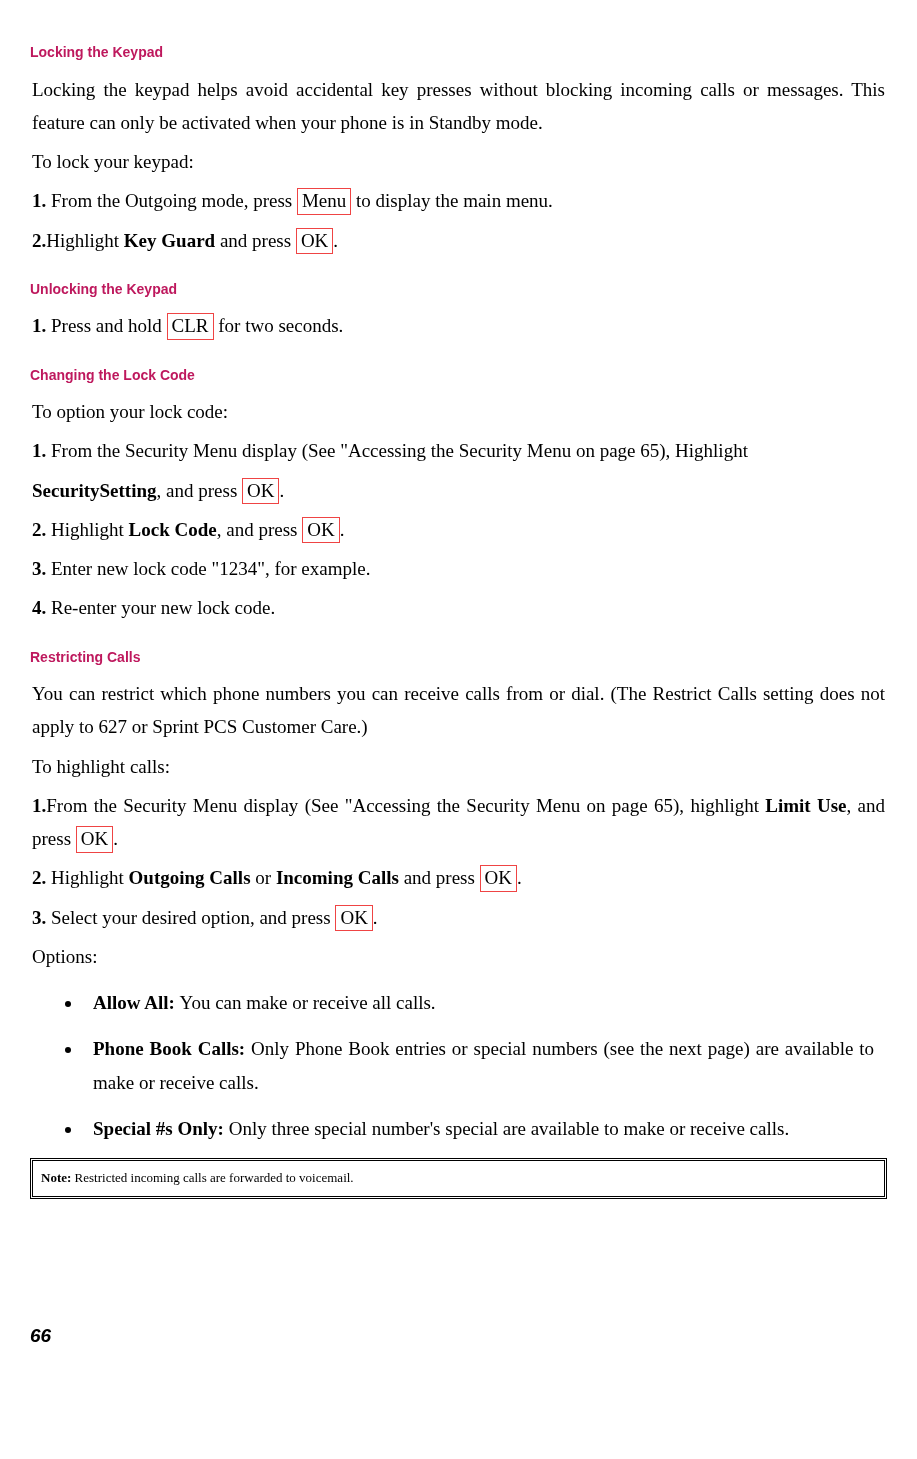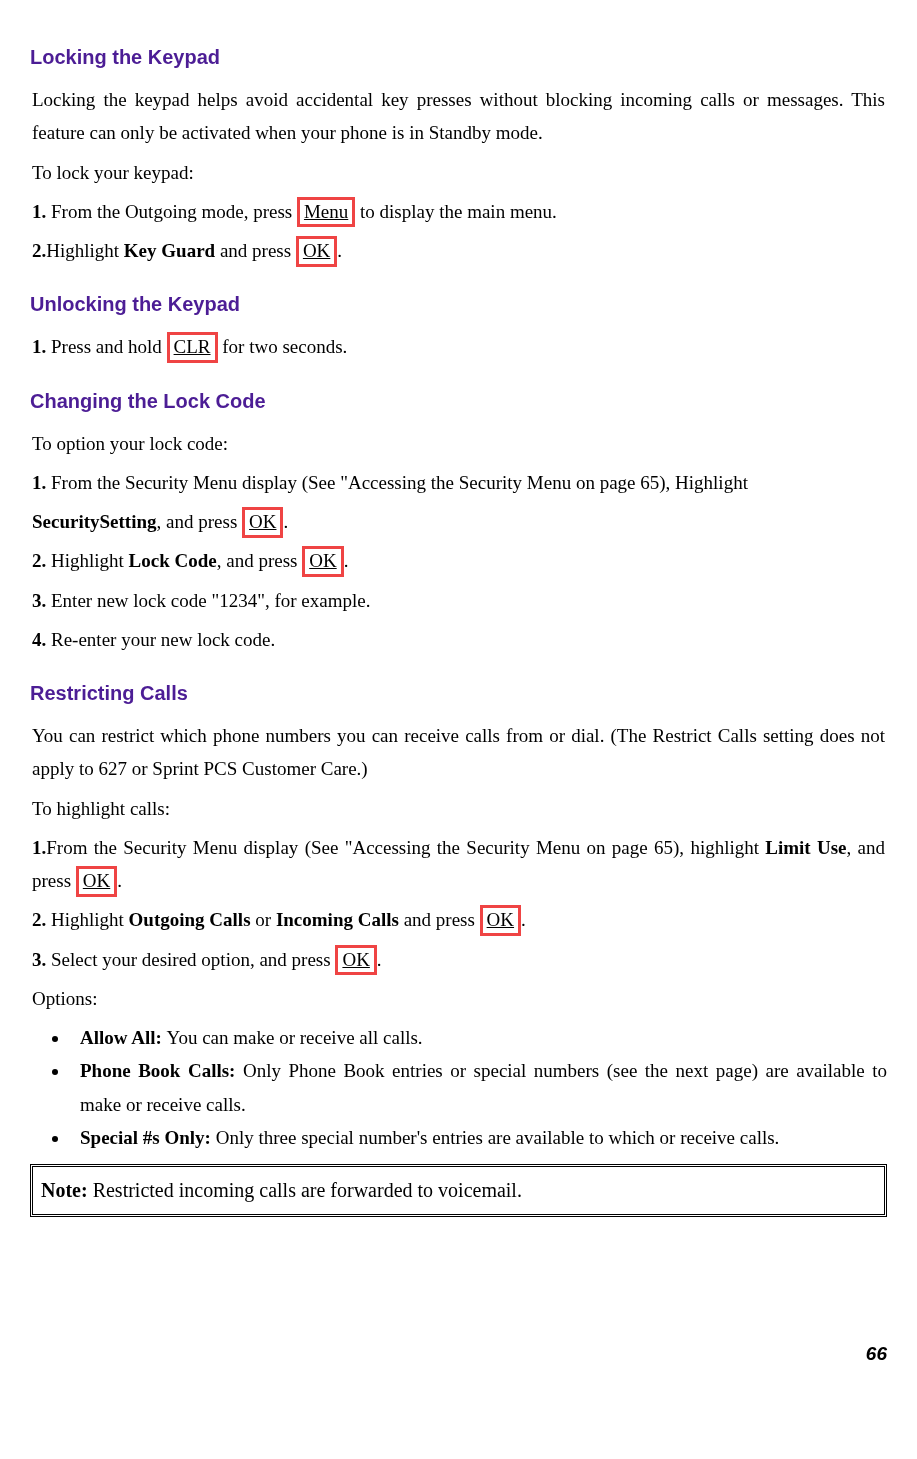--- a/index.html
+++ b/index.html
@@ -5,58 +5,57 @@
     body {
       font-family: Georgia, 'Times New Roman', serif;
       max-width: 880px;
       margin: 0 auto;
       padding: 20px 30px;
       color: #000;
       font-size: 19px;
       line-height: 1.75;
     }
     h2 {
-      color: #4c1d95;
+      color: #be185d;
       font-weight: bold;
-      font-size: 20px;
+      font-size: 14px;
       margin: 20px 0 8px 0;
       font-family: Arial, Helvetica, sans-serif;
     }
     p {
       margin: 6px 2px;
       text-align: justify;
     }
     .key {
-      border: 3px solid #ef4444;
+      border: 1px solid #ef4444;
       padding: 0 4px;
       display: inline-block;
       line-height: 1.3;
-      text-decoration: underline;
     }
     .bold {
       font-weight: bold;
     }
     ul {
       list-style: disc;
       margin: 0;
       padding-left: 40px;
     }
     li {
-      margin: 0;
+      margin: 13px;
       padding-left: 10px;
       text-align: justify;
     }
     .note-box {
       border: 3px double #000;
       padding: 6px 8px;
       margin-top: 10px;
-      font-size: 20px;
+      font-size: 13px;
     }
     .page-num {
-      text-align: right;
+      text-align: left;
       font-weight: bold;
       font-style: italic;
       margin-top: 120px;
       font-family: Arial, Helvetica, sans-serif;
     }
   </style>
 </head>
 <body>
 
 <h2>Locking the Keypad</h2>
@@ -123,21 +122,21 @@
 <p>Options:</p>
 
 <ul>
   <li>
     <span class="bold">Allow All: </span><span>You can make or receive all calls.</span>
   </li>
   <li>
     <span class="bold">Phone Book Calls: </span><span>Only Phone Book entries or special numbers (see the next page) are available to make or receive calls.</span>
   </li>
   <li>
-    <span class="bold">Special #s Only: </span><span>Only three special number's entries are available to which or receive calls.</span>
+    <span class="bold">Special #s Only: </span><span>Only three special number's special are available to make or receive calls.</span>
   </li>
 </ul>
 
 <div class="note-box">
   <span class="bold">Note: </span><span>Restricted incoming calls are forwarded to voicemail.</span>
 </div>
 
 <div class="page-num">66</div>
 
 </body></html>

